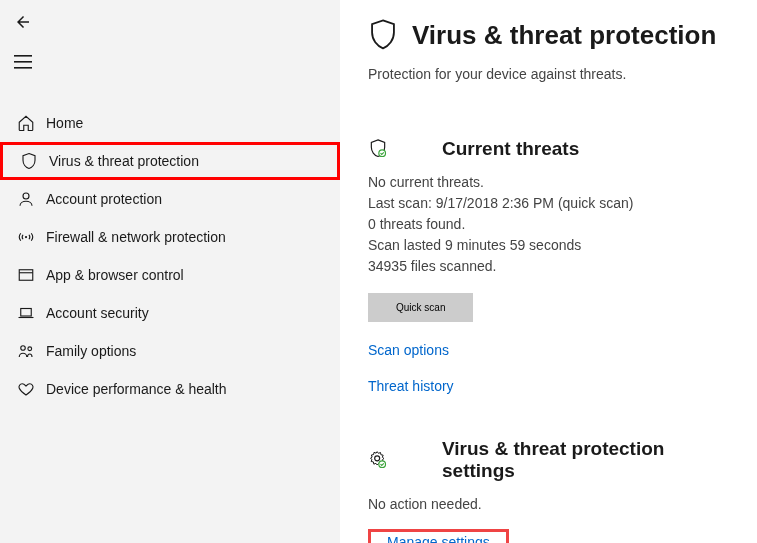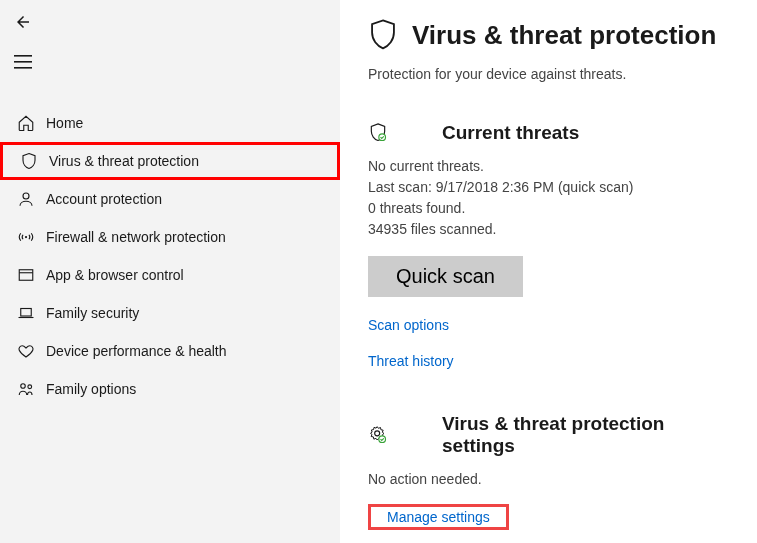--- a/index.html
+++ b/index.html
@@ -67,21 +67,21 @@
     .page-header .icon-wrap {
       margin-right: 14px;
     }
     .page-title {
       font-size: 26px;
       font-weight: 600;
     }
     .page-subtitle {
       color: #444;
       font-size: 14px;
-      margin-bottom: 40px;
+      margin-bottom: 56px;
     }
     .section-header {
       display: flex;
       align-items: center;
       margin-bottom: 12px;
       gap: 44px;
     }
     .section-header .icon-wrap {
       margin-right: 10px;
     }
@@ -92,21 +92,21 @@
     .info-line {
       color: #444;
       font-size: 14px;
       line-height: 1.5;
     }
     .scan-btn {
       margin-top: 16px;
       background: #cccccc;
       border: none;
       padding: 9px 28px;
-      font-size: 20px;
+      font-size: 10px;
       cursor: pointer;
       font-family: inherit;
     }
     .link {
       color: #0066cc;
       font-size: 14px;
       cursor: pointer;
       display: inline-block;
       margin-top: 20px;
     }
@@ -196,41 +196,41 @@
       <span class="label">App &amp; browser control</span>
     </div>
 
     <div class="nav-item">
       <span class="icon-wrap">
         <svg width="18" height="18" viewBox="0 0 24 24">
             <rect x="5" y="6" width="14" height="10" fill="none" stroke="#1a1a1a" stroke-width="1.5"></rect>
             <line x1="2" y1="18" x2="22" y2="18" stroke="#1a1a1a" stroke-width="1.5"></line>
           </svg>
       </span>
-      <span class="label">Family security</span>
-    </div>
-
-    <div class="nav-item">
-      <span class="icon-wrap">
-        <svg width="18" height="18" viewBox="0 0 24 24">
-            <path d="M12 20s-7-4.5-9-9c-1.2-2.7.9-6 4-6 2 0 3.5 1.5 5 3 1.5-1.5 3-3 5-3 3.1 0 5.2 3.3 4 6-2 4.5-9 9-9 9z" fill="none" stroke="#1a1a1a" stroke-width="1.5"></path>
-          </svg>
-      </span>
-      <span class="label">Device performance &amp; health</span>
+      <span class="label">Account security</span>
     </div>
 
     <div class="nav-item">
       <span class="icon-wrap">
         <svg width="18" height="18" viewBox="0 0 24 24">
             <circle cx="8" cy="8" r="3" fill="none" stroke="#1a1a1a" stroke-width="1.5"></circle>
             <circle cx="17" cy="9" r="2.5" fill="none" stroke="#1a1a1a" stroke-width="1.5"></circle>
             <path d="M3 20c0-3 2.5-5 5-5s5 2 5 5M14 20c0-2.5 1.5-4 3-4s3 1.5 3 4" fill="none" stroke="#1a1a1a" stroke-width="1.5"></path>
           </svg>
       </span>
       <span class="label">Family options</span>
+    </div>
+
+    <div class="nav-item">
+      <span class="icon-wrap">
+        <svg width="18" height="18" viewBox="0 0 24 24">
+            <path d="M12 20s-7-4.5-9-9c-1.2-2.7.9-6 4-6 2 0 3.5 1.5 5 3 1.5-1.5 3-3 5-3 3.1 0 5.2 3.3 4 6-2 4.5-9 9-9 9z" fill="none" stroke="#1a1a1a" stroke-width="1.5"></path>
+          </svg>
+      </span>
+      <span class="label">Device performance &amp; health</span>
     </div>
   </div>
 </div>
 
 <div class="main">
   <div class="page-header">
     <span class="icon-wrap">
       <svg width="30" height="34" viewBox="0 0 24 28">
           <path d="M12 2l9 3v7c0 6-4 11-9 13-5-2-9-7-9-13V5z" fill="none" stroke="#1a1a1a" stroke-width="1.5"></path>
         </svg>
@@ -245,20 +245,21 @@
           <path d="M12 2l8 3v6c0 5-3.4 9.6-8 11-4.6-1.4-8-6-8-11V5z" fill="none" stroke="#1a1a1a" stroke-width="1.4"></path>
           <circle cx="17" cy="18" r="4" fill="#fff" stroke="#39a339" stroke-width="1.4"></circle>
           <path d="M15 18l1.5 1.5L19 17" fill="none" stroke="#39a339" stroke-width="1.4"></path>
         </svg>
     </span>
     <h2 class="section-title">Current threats</h2>
   </div>
   <div class="info-line">No current threats.</div>
   <div class="info-line">Last scan: 9/17/2018 2:36 PM (quick scan)</div>
   <div class="info-line">0 threats found.</div>
+  <div class="info-line">Scan lasted 9 minutes 59 seconds</div>
   <div class="info-line">34935 files scanned.</div>
 
   <button class="scan-btn">Quick scan</button>
 
   <div>
     <span class="link">Scan options</span>
   </div>
   <div>
     <span class="link block">Threat history</span>
   </div>

